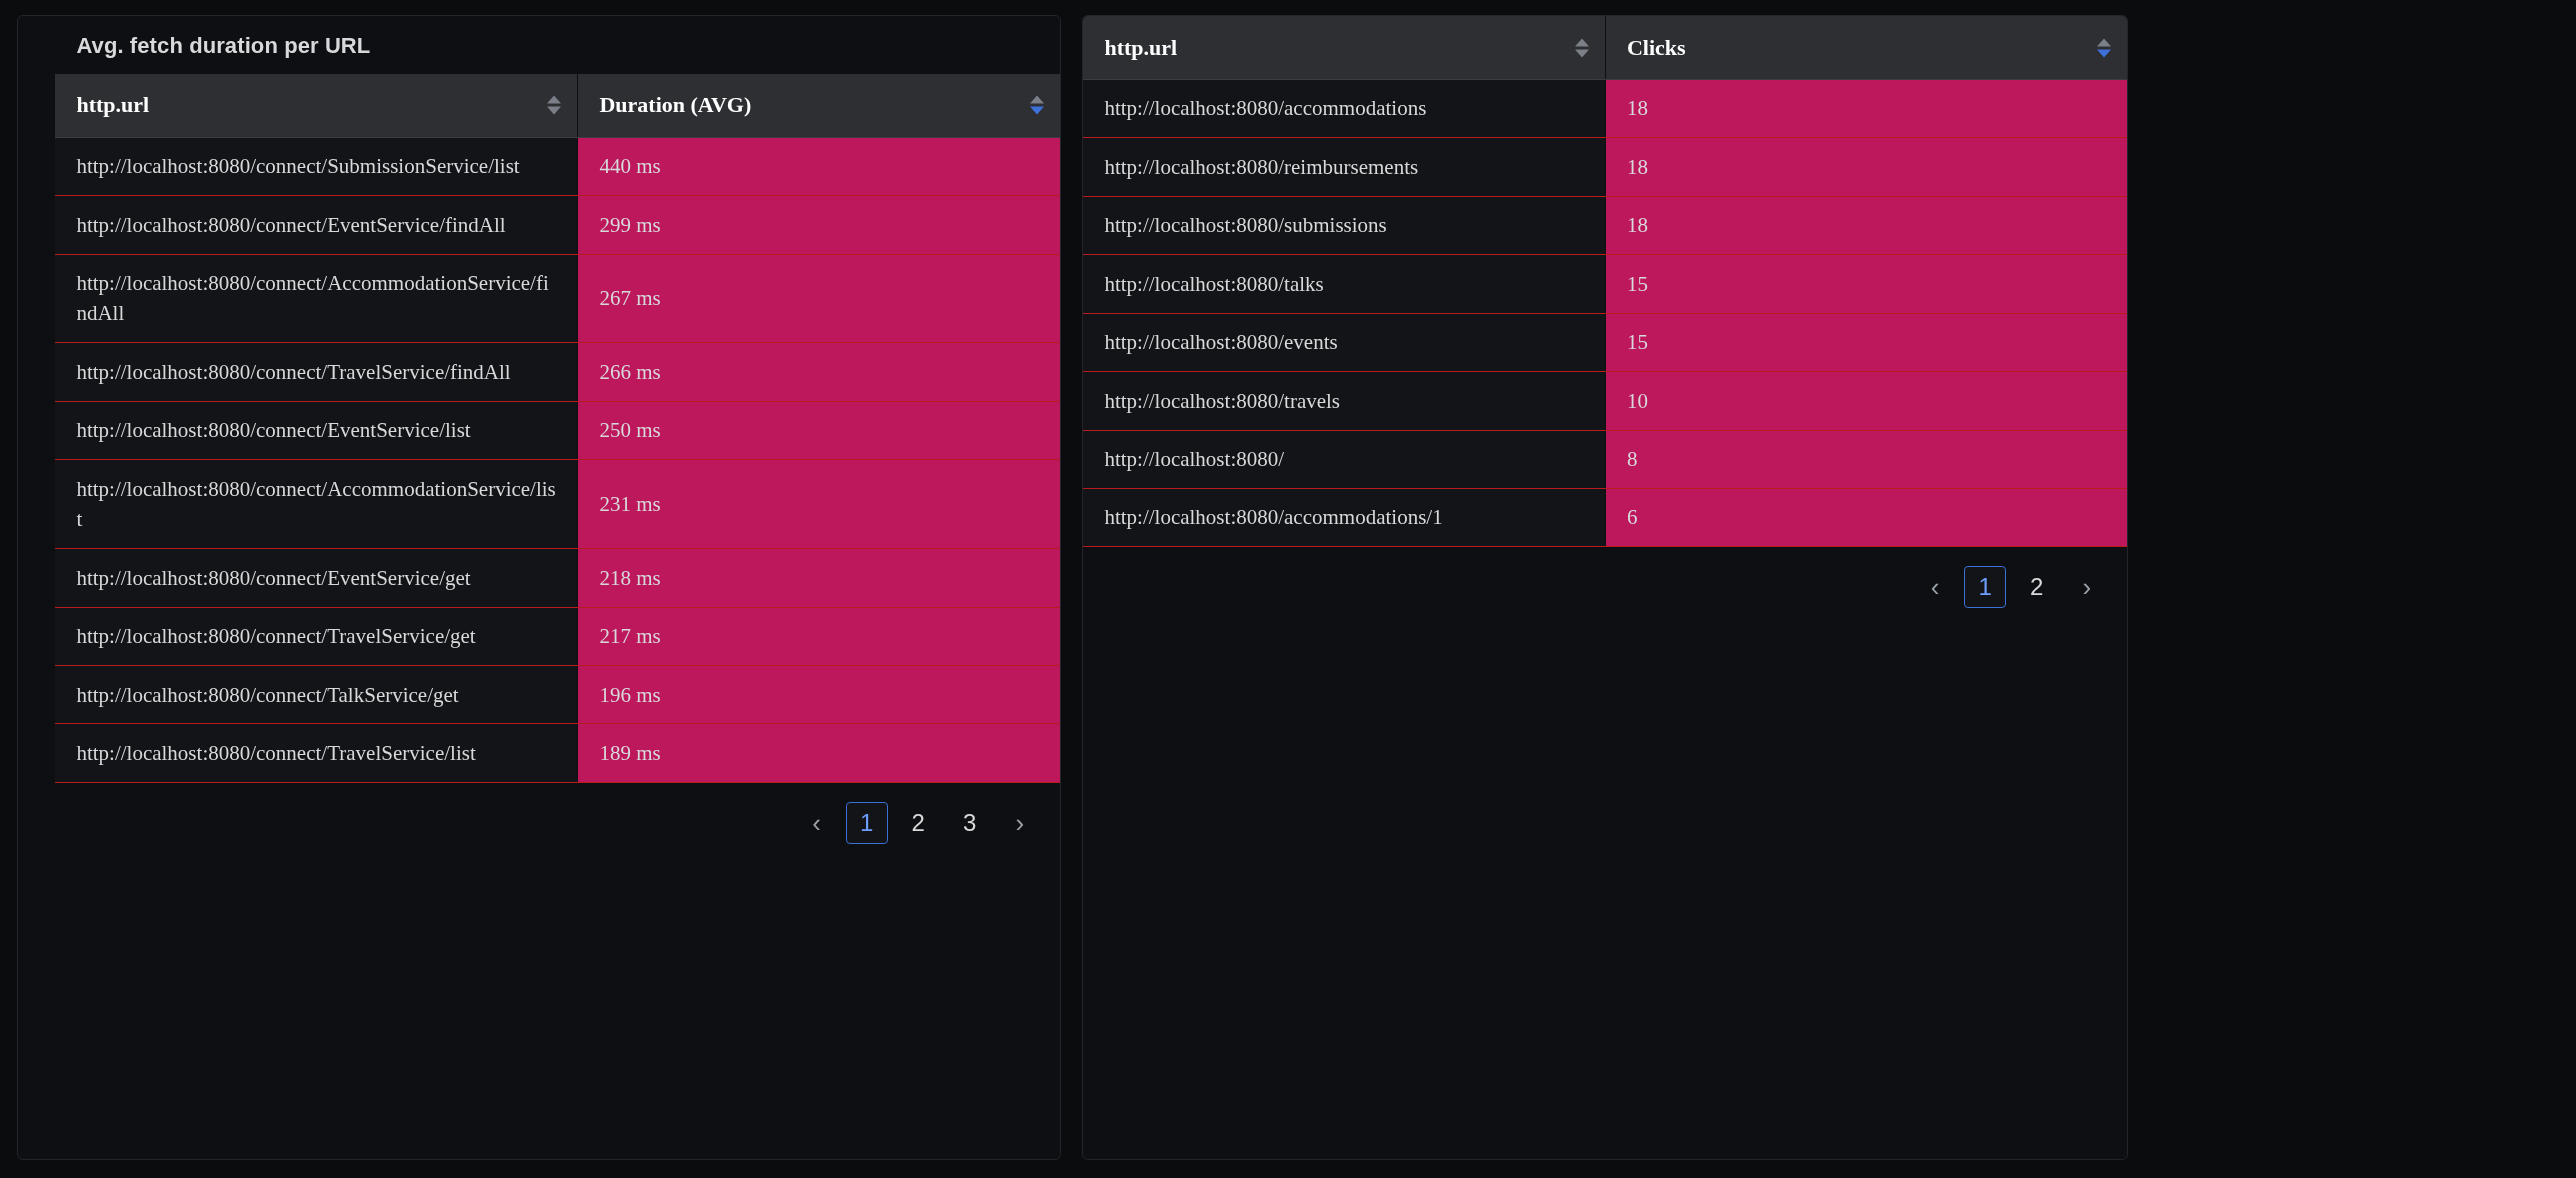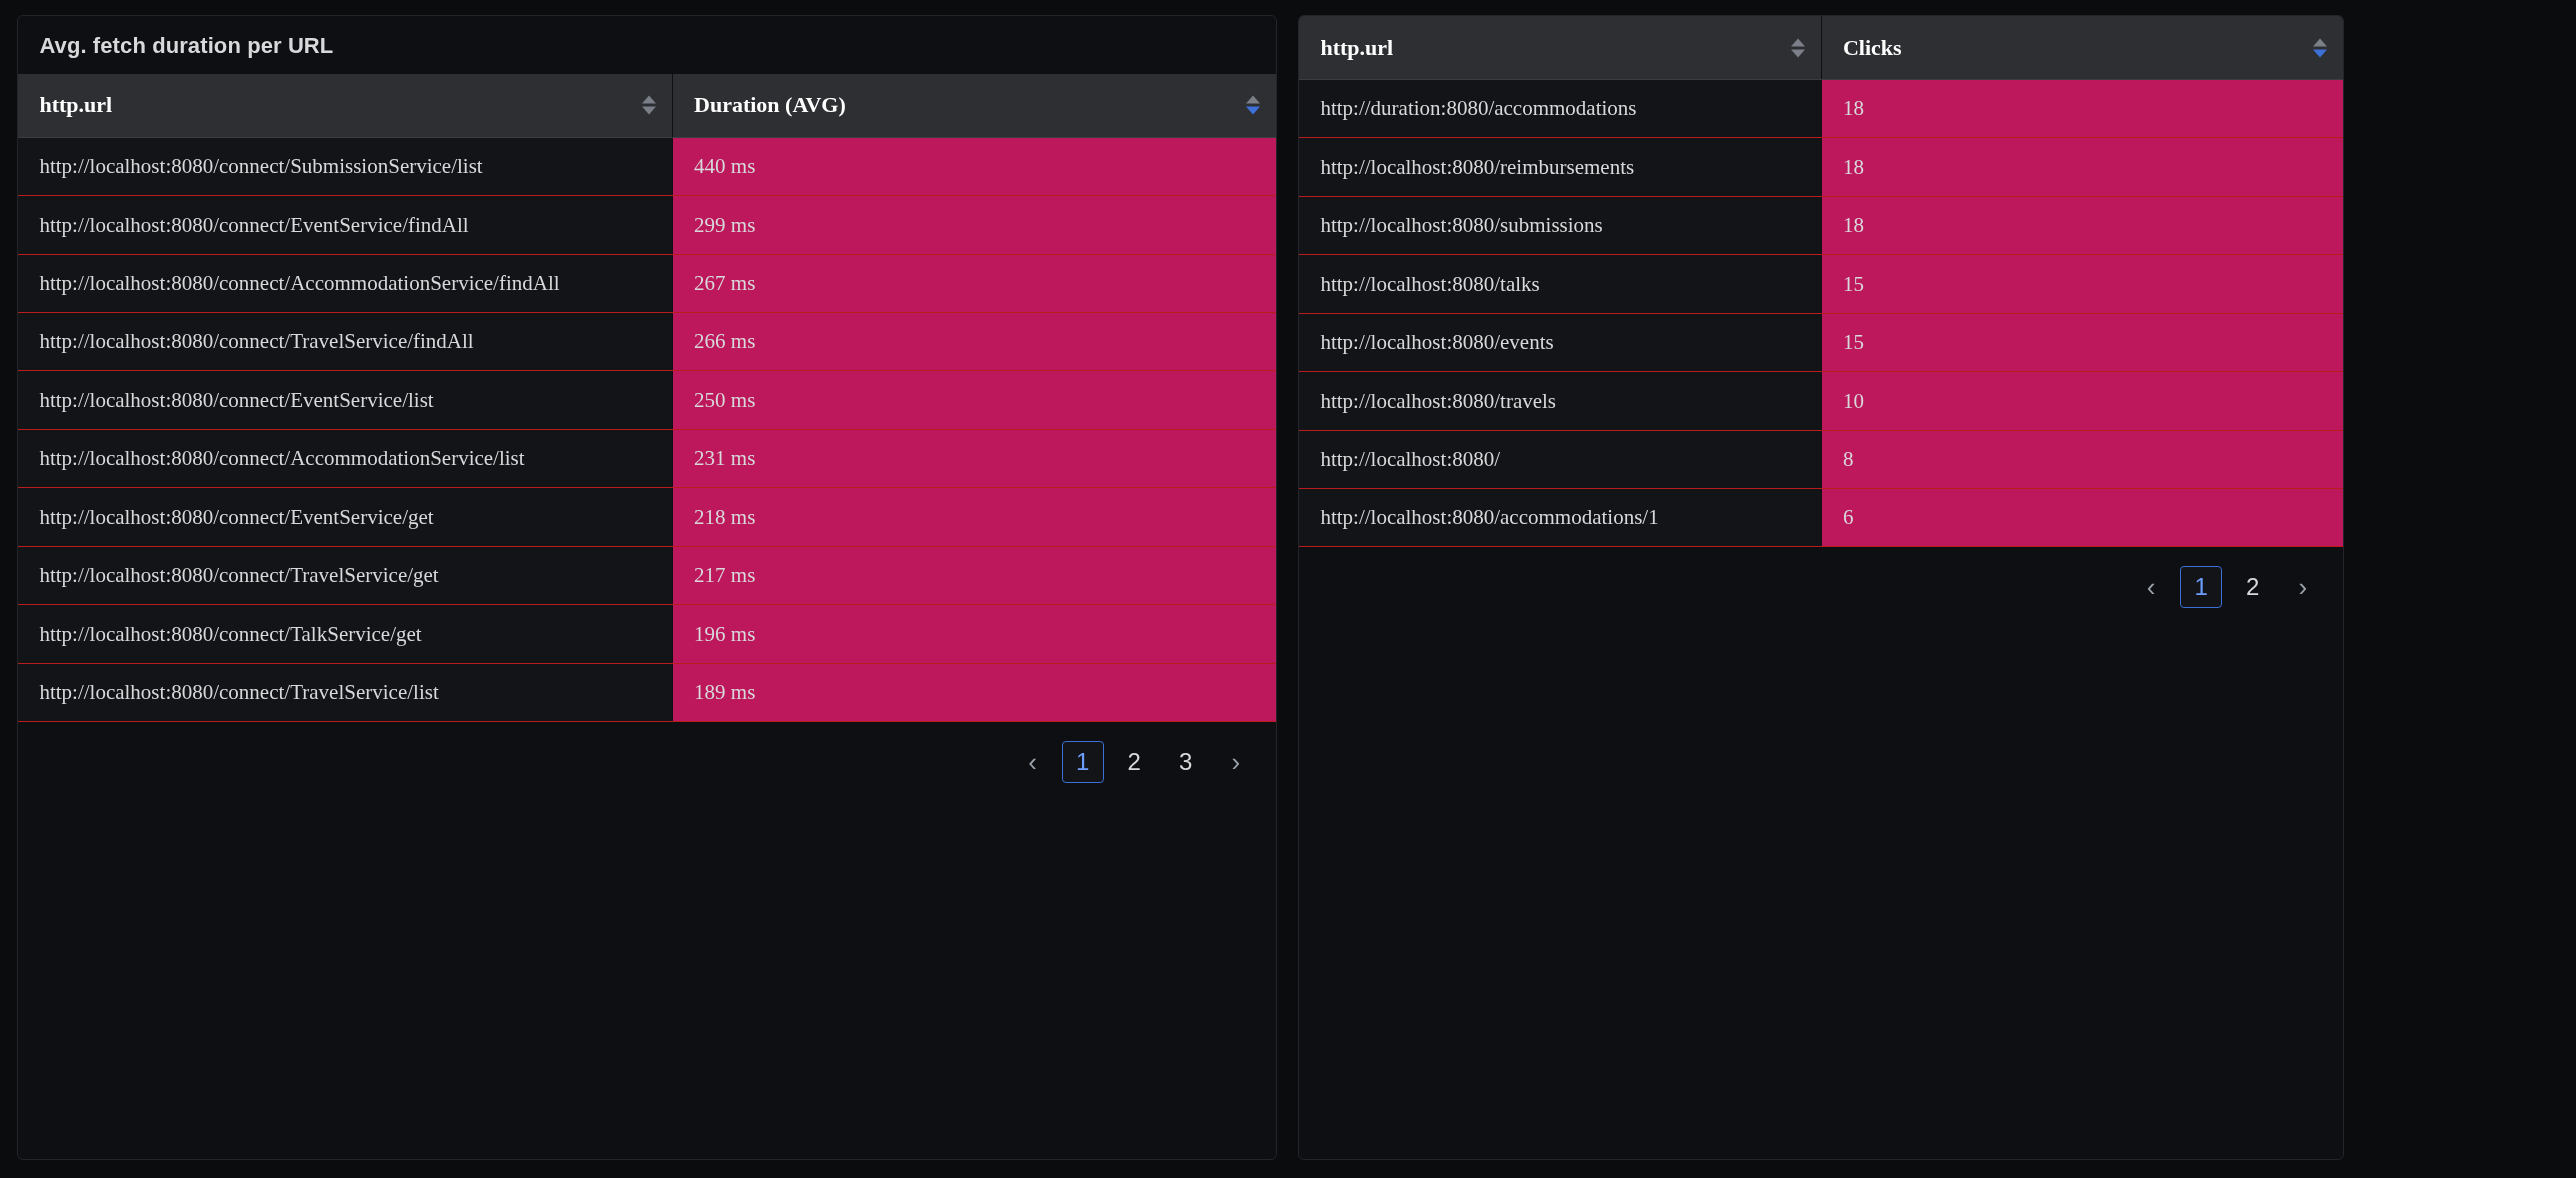--- a/index.html
+++ b/index.html
@@ -19,21 +19,21 @@
   }
   .panel {
     background: #0e0f12;
     border: 1px solid #23252b;
     border-radius: 5.8px;
     display: flex;
     flex-direction: column;
     overflow: hidden;
     height: 1145px;
   }
-  .panel-left  { width: 1260px; }
+  .panel-left  { width: 1044px; padding-left: 37px; }
   .panel-right { width: 1046px; }
 
   .panel-title {
     color: #d8d9da;
     font-size: 22px;
     font-weight: bold;
     padding: 16.4px 21px 15.4px 21px;
     letter-spacing: 0.1px;
     flex: 0 0 auto;
   }
@@ -242,21 +242,21 @@
               <span>Clicks</span>
               <span class="sort-icon desc">
                   <i class="up"></i>
                   <i class="down"></i>
                 </span>
             </th>
           </tr>
         </thead>
         <tbody>
           <tr>
-              <td class="cell-a">http://duration:8080/accommodations</td>
+              <td class="cell-a">http://localhost:8080/accommodations</td>
               <td class="cell-b">18</td>
             </tr>
           <tr>
               <td class="cell-a">http://localhost:8080/reimbursements</td>
               <td class="cell-b">18</td>
             </tr>
           <tr>
               <td class="cell-a">http://localhost:8080/submissions</td>
               <td class="cell-b">18</td>
             </tr>

